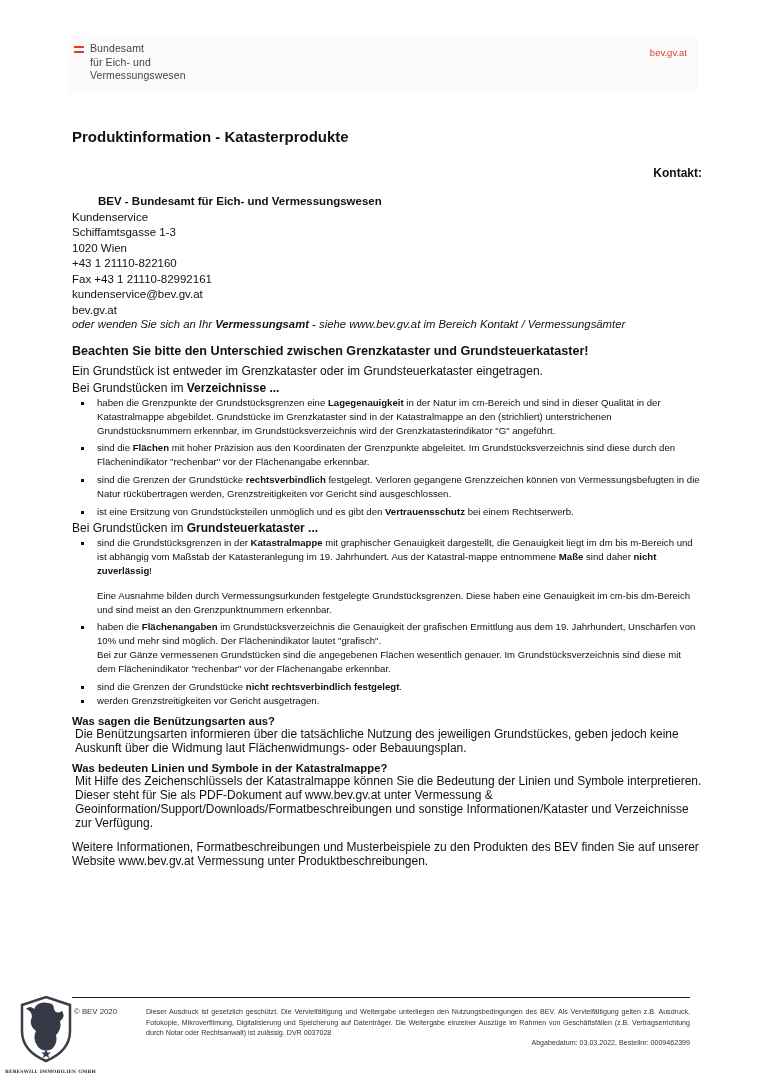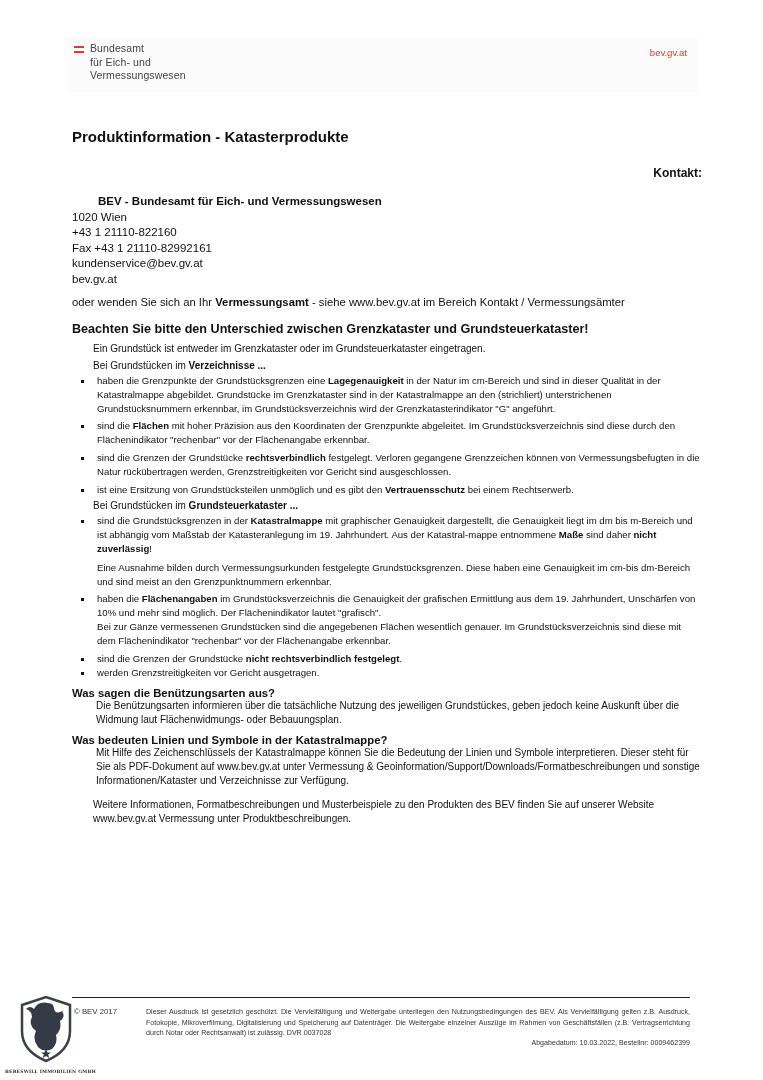--- a/index.html
+++ b/index.html
@@ -8,30 +8,30 @@
     .logo { position: absolute; left: 74px; top: 42px; }
     .logo-flag { position: absolute; left: 0; top: 4px; width: 10px; height: 8px; }
     .logo-flag .bar { position: absolute; left: 0; width: 10px; height: 2px; background: #e2382f; }
     .logo-text { position: absolute; left: 16px; top: 0; font-size: 10.5px; line-height: 13.5px; color: #444; white-space: nowrap; letter-spacing: 0.1px; }
     .site-link { position: absolute; right: 76px; top: 47px; font-size: 9.5px; color: #e2382f; }
     .content { position: absolute; left: 72px; top: 128px; width: 630px; }
     .title { font-size: 15px; font-weight: bold; margin: 0; }
     .kontakt-label { font-size: 12px; font-weight: bold; margin-top: 21px; text-align: right; }
     .address { font-size: 11.5px; line-height: 15.5px; margin-top: 14px; }
     .address .org { font-weight: bold; padding-left: 26px; }
-    .oder { font-size: 11.3px; margin-top: 9px; white-space: nowrap; }
+    .oder { font-size: 11.3px; white-space: nowrap; font-style: italic; }
     .h2 { font-size: 12.6px; font-weight: bold; margin-top: 14px; white-space: nowrap; }
-    .p-small { font-size: 10px; line-height: 14px; margin-left: 21px; }
+    .p-small { font-size: 12px; line-height: 14px; }
     .intro { margin-top: 6px; }
     .sub { margin-top: 3px; }
     ul.blist { list-style: none; margin: 0; padding: 0; }
     ul.blist li { position: relative; padding-left: 25px; font-size: 9.6px; line-height: 13.8px; margin-top: 4px; }
     ul.blist li::before { content: ""; position: absolute; left: 9px; top: 6px; width: 3px; height: 3px; background: #111; }
     ul.blist li.tight { margin-top: 1px; }
-    .indent-extra { display: block; padding-left: 0; margin-top: 5px; }
+    .indent-extra { display: block; padding-left: 0; margin-top: 11px; }
     .h3 { font-size: 11.3px; font-weight: bold; margin-top: 7px; }
     .h3 + .p-small { margin-top: 0; }
     .sec-text { padding-left: 3px; }
     .more { margin-top: 10px; }
     .footer-line { position: absolute; left: 72px; top: 997px; width: 618px; height: 1px; background: #222; }
     .footer-copy { position: absolute; left: 74px; top: 1007px; font-size: 7.8px; color: #333; }
     .footer-legal { position: absolute; left: 146px; top: 1007px; width: 544px; font-size: 7.1px; line-height: 10.6px; color: #333; text-align: justify; }
     .footer-date { position: absolute; right: 73px; top: 1039px; font-size: 7.1px; color: #333; }
     .watermark { position: absolute; left: 18px; top: 995px; width: 56px; width: 56px; }
     .watermark-text { position: absolute; left: 5px; top: 1069px; font-size: 4.5px; font-family: "DejaVu Serif", serif; font-weight: bold; color: #333; letter-spacing: 0.2px; white-space: nowrap; }
@@ -53,20 +53,22 @@
   </div>
 </div>
 <div class="site-link">bev.gv.at</div>
 
 <div class="content">
   <h1 class="title">Produktinformation - Katasterprodukte</h1>
 
   <div class="kontakt-label">Kontakt:</div>
   <div class="address">
     <div class="org">BEV - Bundesamt für Eich- und Vermessungswesen</div>
+    <div>Kundenservice</div>
+    <div>Schiffamtsgasse 1-3</div>
     <div>1020 Wien</div>
     <div>+43 1 21110-822160</div>
     <div>Fax +43 1 21110-82992161</div>
     <div>kundenservice@bev.gv.at</div>
     <div>bev.gv.at</div>
   </div>
   <div class="oder"><span>oder wenden Sie sich an Ihr </span><b>Vermessungsamt</b><span> - siehe www.bev.gv.at im Bereich  Kontakt / Vermessungsämter</span></div>
 
   <div class="h2">Beachten Sie bitte den Unterschied zwischen Grenzkataster und Grundsteuerkataster!</div>
   <div class="p-small intro">Ein Grundstück ist entweder im Grenzkataster oder im Grundsteuerkataster eingetragen.</div>
@@ -97,15 +99,15 @@
 <div class="watermark">
   <svg width="56" height="68" viewBox="0 0 56 68">
     <path d="M4 10 L28 2 L52 10 L52 36 Q52 56 28 66 Q4 56 4 36 Z" fill="#fff" stroke="#3a3f4a" stroke-width="2.5"></path>
     <path d="M30 8 Q20 6 16 14 Q12 10 8 14 Q14 16 14 22 Q10 30 18 36 Q14 44 20 52 Q26 58 34 54 Q40 48 38 40 Q44 34 42 26 Q48 22 44 16 Q38 20 36 14 Q36 8 30 8 Z" fill="#353a46"></path>
     <polygon points="28,54 29.5,57.5 33,57.5 30.2,59.6 31.2,63 28,61 24.8,63 25.8,59.6 23,57.5 26.5,57.5" fill="#353a46"></polygon>
   </svg>
 </div>
 <div class="watermark-text">BERESWILL IMMOBILIEN GMBH</div>
 
 <div class="footer-line"></div>
-<div class="footer-copy">© BEV 2017</div>
+<div class="footer-copy">© BEV 2020</div>
 <div class="footer-legal">Dieser Ausdruck ist gesetzlich geschützt. Die Vervielfältigung und Weitergabe unterliegen den Nutzungsbedingungen des BEV. Als Vervielfältigung gelten z.B. Ausdruck, Fotokopie, Mikroverfilmung, Digitalisierung und Speicherung auf Datenträger. Die Weitergabe einzelner Auszüge im Rahmen von Geschäftsfällen (z.B. Vertragserrichtung durch Notar oder Rechtsanwalt) ist zulässig. DVR 0037028</div>
-<div class="footer-date">Abgabedatum: 10.03.2022, Bestellnr: 0009462399</div>
+<div class="footer-date">Abgabedatum: 03.03.2022, Bestellnr: 0009462399</div>
 
 </body></html>

